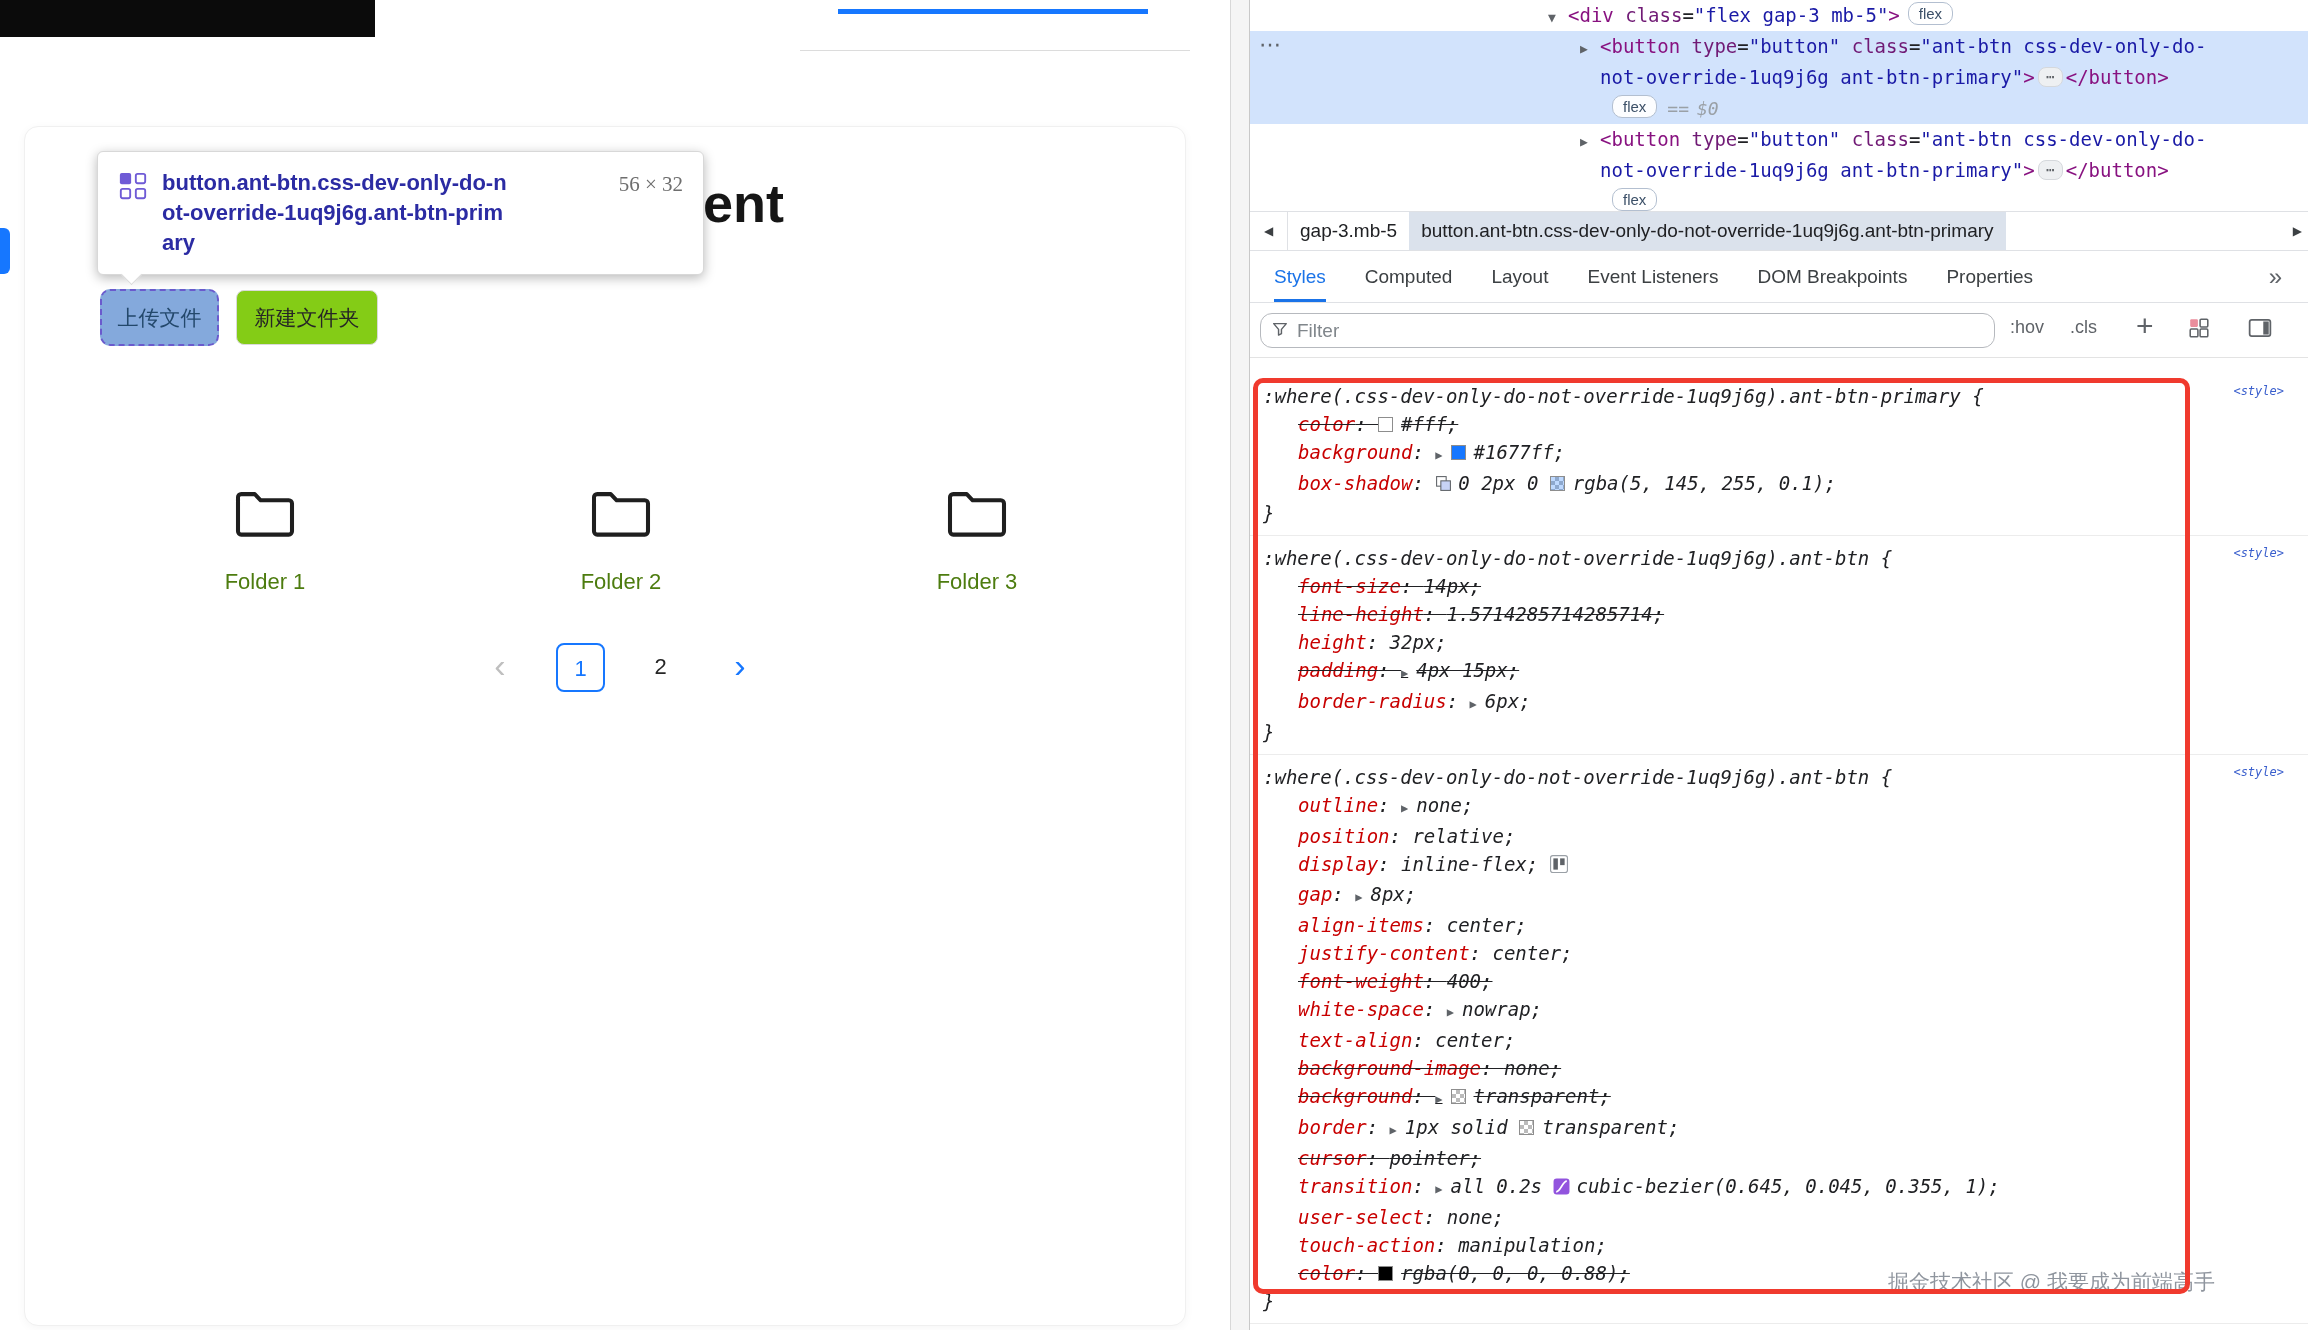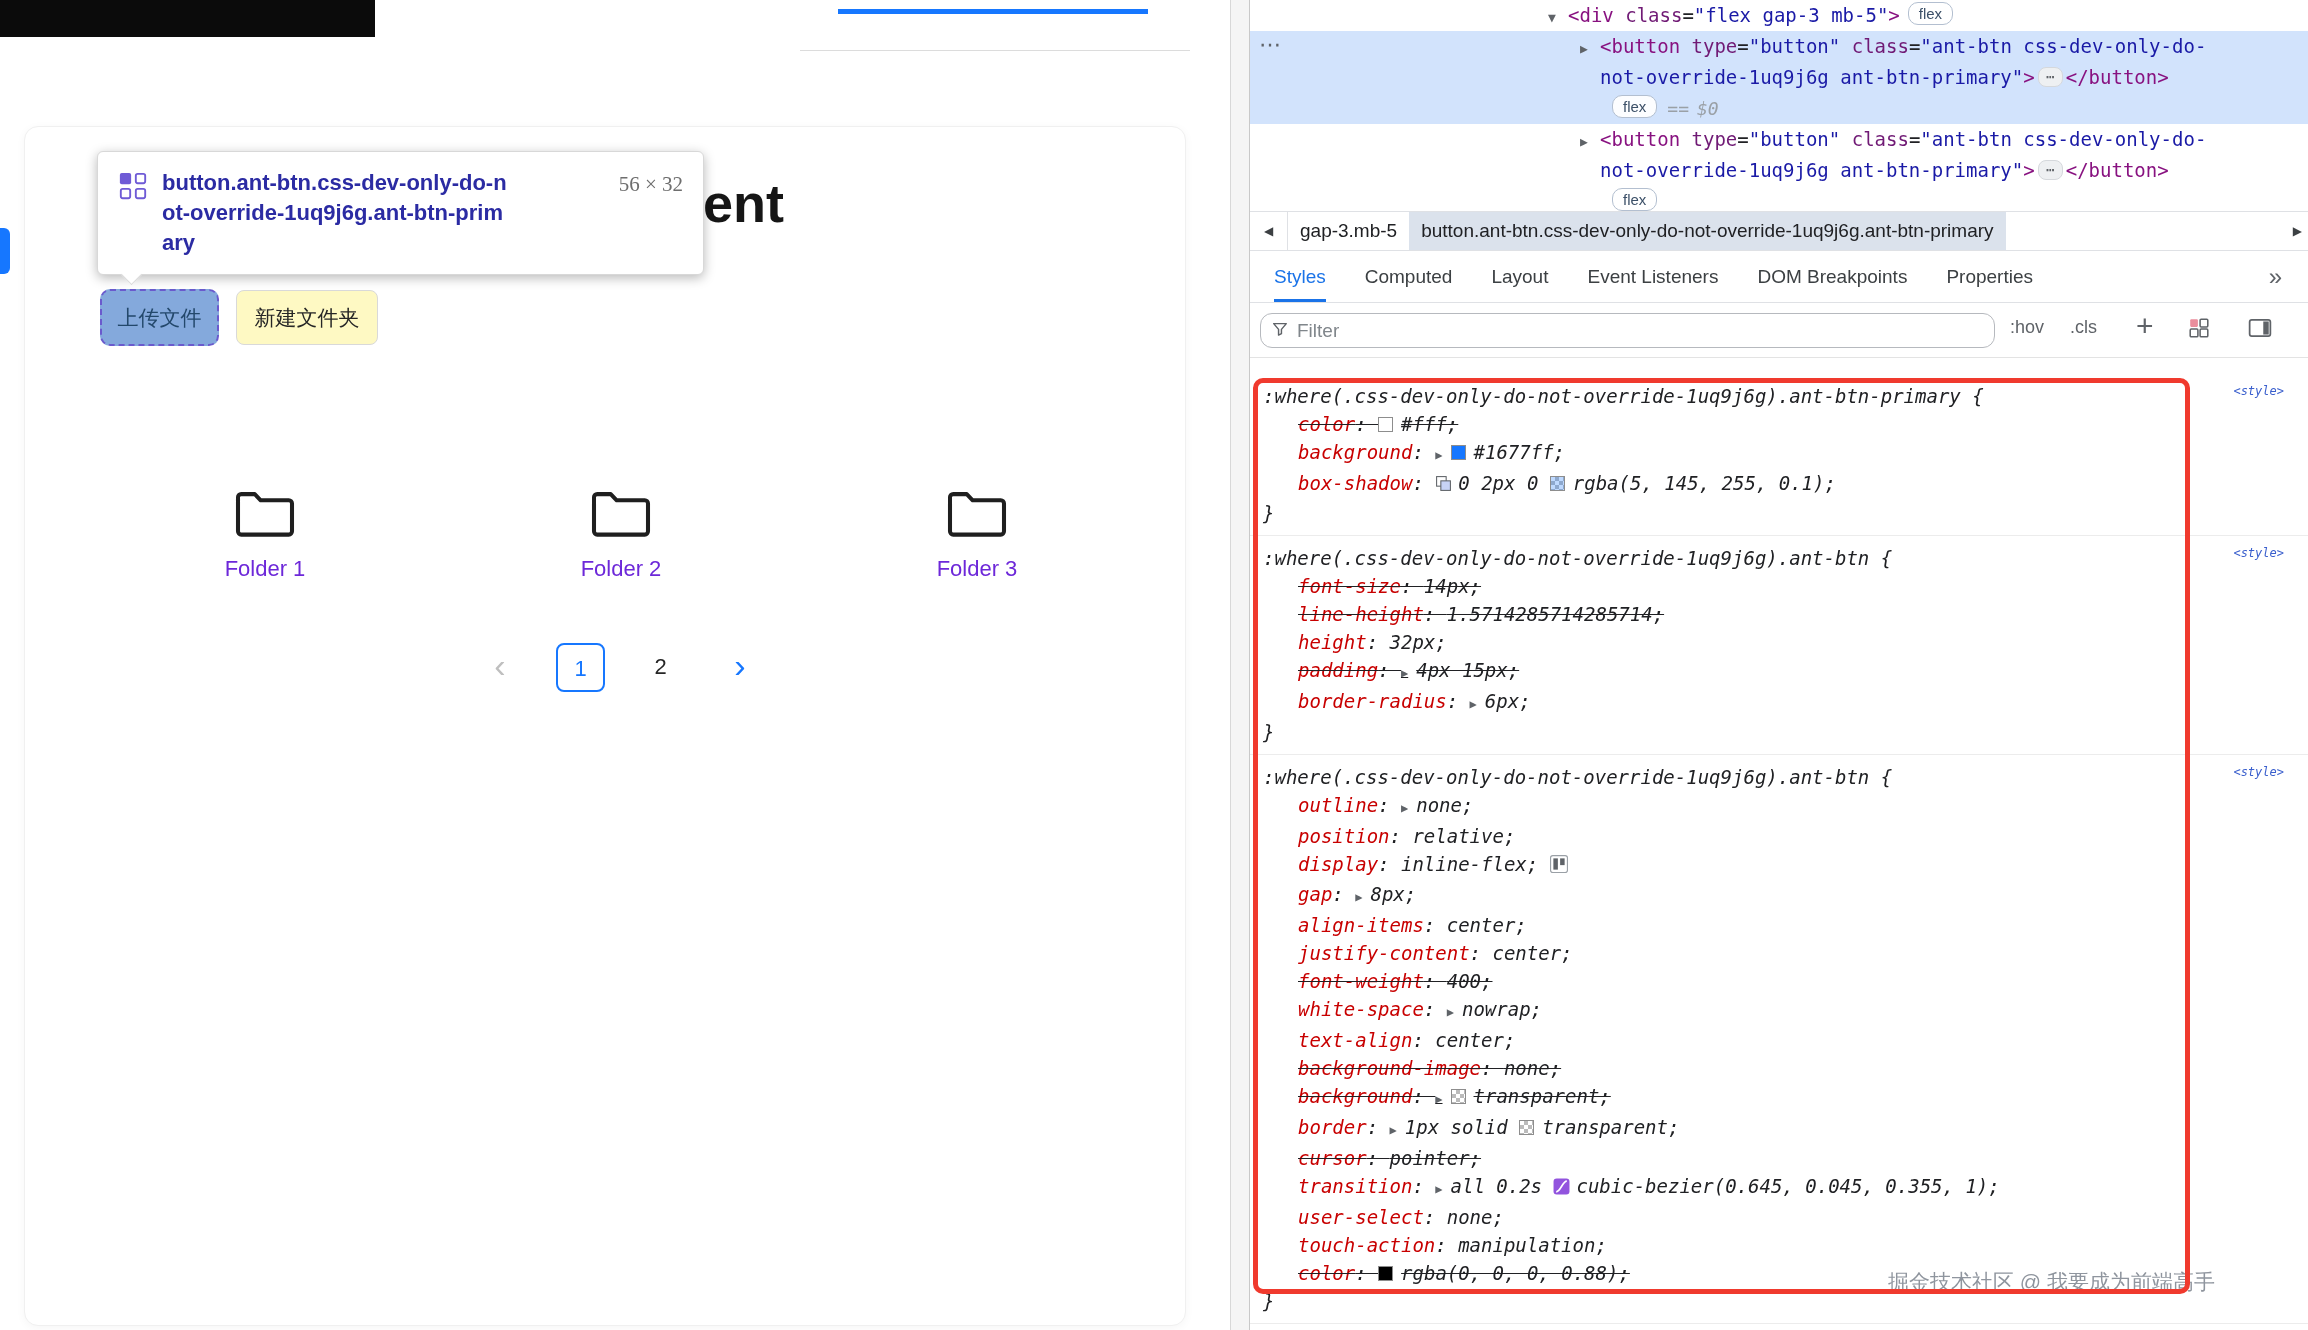--- a/index.html
+++ b/index.html
@@ -12,24 +12,24 @@
   .top-blue-line { position:absolute; left:838px; top:9px; width:310px; height:5px; background:#1677ff; }
   .top-gray-line { position:absolute; left:800px; top:50px; width:390px; height:1px; background:#dcdcdc; }
   .side-handle { position:absolute; left:0; top:228px; width:10px; height:46px; background:#1677ff; border-radius:0 6px 6px 0; }
   .content-card { position:absolute; left:24px; top:126px; width:1162px; height:1200px; background:#fff;
     border:1px solid #f0f0f0; border-radius:14px; box-shadow:0 2px 10px rgba(0,0,0,0.04); }
   .page-heading { position:absolute; left:703px; top:172px; font-size:54px; font-weight:700; color:#161616; }
   .upload-btn { position:absolute; left:100px; top:289px; width:119px; height:57px;
     background:#84a9dc; border:2px dashed #6a5acd; border-radius:10px;
     color:#23486b; font-size:21px; font-family:"Liberation Sans",sans-serif; cursor:pointer; }
   .newfolder-btn { position:absolute; left:236px; top:290px; width:142px; height:55px;
-    background:#fef9c3; border:1px solid #d9d9d9; border-radius:8px;
+    background:#84cc16; border:1px solid #d9d9d9; border-radius:8px;
     color:#262626; font-size:21px; font-family:"Liberation Sans",sans-serif; cursor:pointer; }
   .folder { position:absolute; top:486px; width:160px; text-align:center; cursor:pointer; }
-  .folder .flabel { margin-top:12px; font-size:22px; color:#6d28d9; }
+  .folder .flabel { margin-top:25px; font-size:22px; color:#4d7c0f; }
   .pager-item { position:absolute; top:643px; height:49px; line-height:47px; text-align:center; font-size:22px; }
   .pg-prev { left:480px; width:40px; color:#bfbfbf; font-size:34px; line-height:44px; }
   .pg-next { left:720px; width:40px; color:#1677ff; font-size:34px; line-height:44px; }
   .pg-1 { left:556px; width:49px; border:2px solid #1677ff; border-radius:8px; color:#1677ff; }
   .pg-2 { left:636px; width:49px; color:#262626; }
 
   
   .inspect-tooltip { position:absolute; left:97px; top:151px; width:607px; z-index:30;
     background:#fff; border:1px solid #d8d8d8; border-radius:6px;
     box-shadow:0 3px 12px rgba(0,0,0,0.28); padding:16px 20px; display:flex; align-items:flex-start; }

